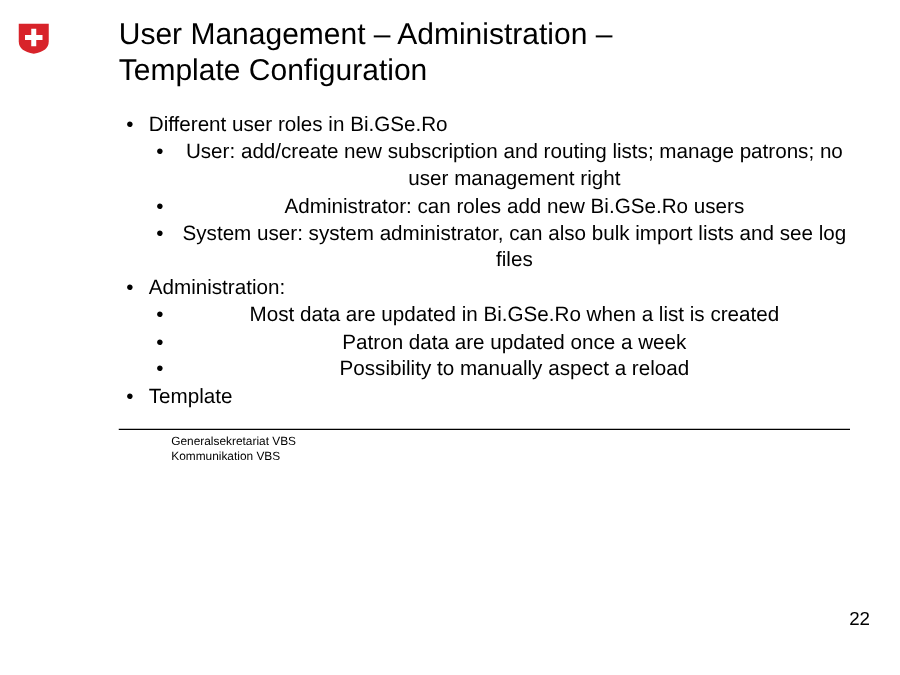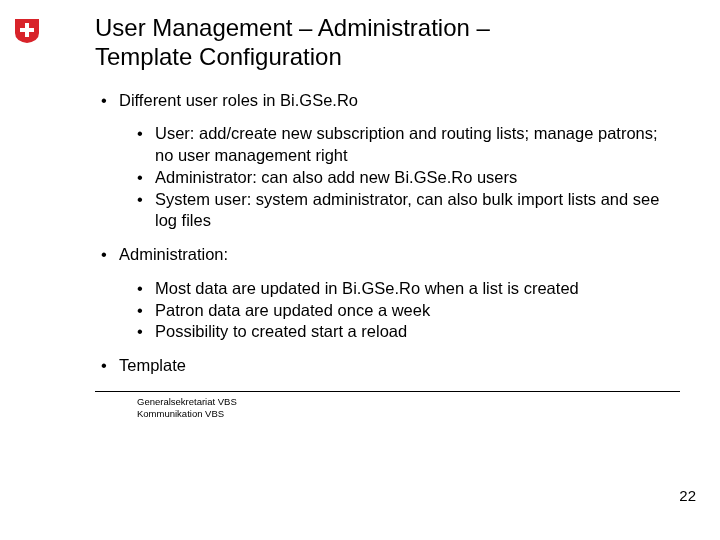--- a/index.html
+++ b/index.html
@@ -37,21 +37,21 @@
     padding-left:24px;
     margin:0;
   }
   ul.lvl1 > li::before{
     content:"•";
     position:absolute;
     left:6px;top:0;
   }
   ul.lvl2{
     list-style:none;
-    margin:12px;padding:0;
+    margin:0;padding:0;text-align:center;
   }
   ul.lvl2 > li{
     position:relative;
     padding-left:24px;
     margin:0;
   }
   ul.lvl2 > li::before{
     content:"•";
     position:absolute;
     left:6px;top:0;
@@ -88,30 +88,30 @@
   <h1 class="title">
     <span>User Management – Administration –</span><br>
     <span>Template Configuration</span>
   </h1>
 
   <ul class="lvl1">
     <li>
       <span>Different user roles in Bi.GSe.Ro</span>
       <ul class="lvl2">
         <li><span>User: add/create new subscription and routing lists; manage patrons; no user management right</span></li>
-        <li><span>Administrator: can also add new Bi.GSe.Ro users</span></li>
+        <li><span>Administrator: can roles add new Bi.GSe.Ro users</span></li>
         <li><span>System user: system administrator, can also bulk import lists and see log files</span></li>
       </ul>
     </li>
     <li>
       <span>Administration:</span>
       <ul class="lvl2">
         <li><span>Most data are updated in Bi.GSe.Ro when a list is created</span></li>
         <li><span>Patron data are updated once a week</span></li>
-        <li><span>Possibility to created start a reload</span></li>
+        <li><span>Possibility to manually aspect a reload</span></li>
       </ul>
     </li>
     <li>
       <span>Template</span>
     </li>
   </ul>
 
   <hr class="footer-rule">
   <div class="footer">
     <div>Generalsekretariat VBS</div>

